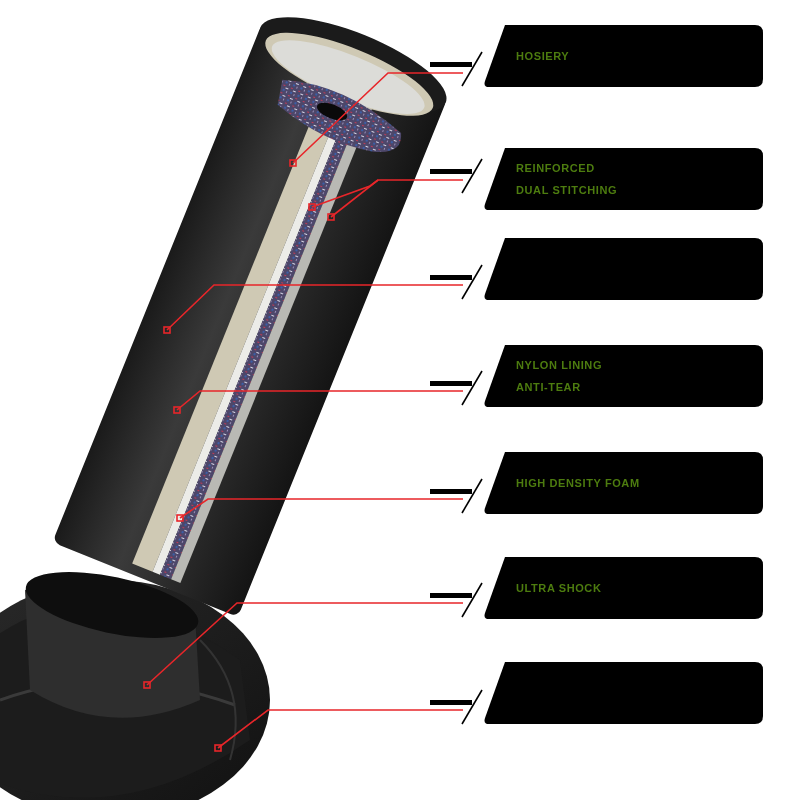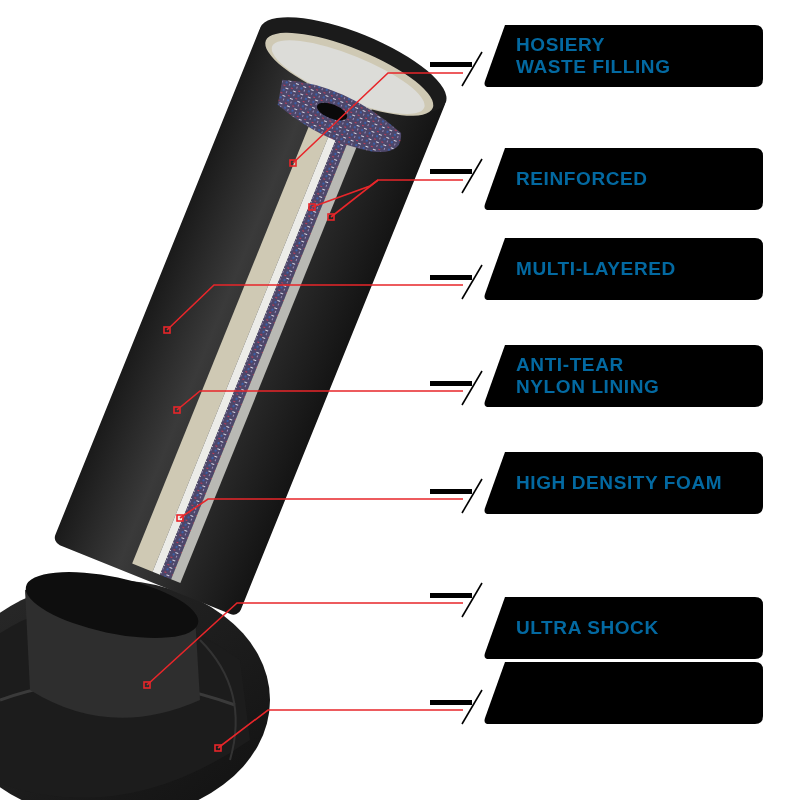--- a/index.html
+++ b/index.html
@@ -4,23 +4,23 @@
 <style>
   html, body { margin:0; padding:0; background:#ffffff; }
   body { width:800px; height:800px; position:relative; overflow:hidden; font-family:"Liberation Sans", sans-serif; }
   #art { position:absolute; left:0; top:0; width:800px; height:800px; }
   .label {
     position:absolute; left:483px; width:280px; height:62px;
     display:flex; align-items:center;
   }
   .label .bg { position:absolute; inset:0; }
   .label .txt {
-    position:relative; margin-left:33px; color:#0369a1;
+    position:relative; margin-left:33px; color:#4d7c0f;
     font-family:"Liberation Sans", sans-serif; font-weight:bold;
-    font-size:19px; line-height:22px; letter-spacing:0.6px; text-transform:uppercase;
+    font-size:11px; line-height:22px; letter-spacing:0.6px; text-transform:uppercase;
   }
   .label .txt span { display:block; white-space:nowrap; }
 </style>
 </head>
 <body>
 
 <svg id="art" viewBox="0 0 800 800" xmlns="http://www.w3.org/2000/svg">
   <defs>
     <linearGradient id="shell" x1="0" y1="0" x2="1" y2="0">
       <stop offset="0" stop-color="#1a1a1a"></stop>
@@ -119,57 +119,56 @@
       </g>
   </g>
 </svg>
 
 <div class="label" style="top:25px;">
   <svg class="bg" viewBox="0 0 280 62" preserveAspectRatio="none">
       <path d="M 22 0 L 272 0 Q 280 0 280 8 L 280 54 Q 280 62 272 62 L 6 62 Q 0 62 2 56 Z" fill="#000"></path>
     </svg>
   <div class="txt">
       <span>HOSIERY</span>
-      <span>WASTE FILLING</span>
     </div>
 </div>
 <div class="label" style="top:148px;">
   <svg class="bg" viewBox="0 0 280 62" preserveAspectRatio="none">
       <path d="M 22 0 L 272 0 Q 280 0 280 8 L 280 54 Q 280 62 272 62 L 6 62 Q 0 62 2 56 Z" fill="#000"></path>
     </svg>
   <div class="txt">
       <span>REINFORCED</span>
+      <span>DUAL STITCHING</span>
     </div>
 </div>
 <div class="label" style="top:238px;">
   <svg class="bg" viewBox="0 0 280 62" preserveAspectRatio="none">
       <path d="M 22 0 L 272 0 Q 280 0 280 8 L 280 54 Q 280 62 272 62 L 6 62 Q 0 62 2 56 Z" fill="#000"></path>
     </svg>
   <div class="txt">
-      <span>MULTI-LAYERED</span>
     </div>
 </div>
 <div class="label" style="top:345px;">
   <svg class="bg" viewBox="0 0 280 62" preserveAspectRatio="none">
       <path d="M 22 0 L 272 0 Q 280 0 280 8 L 280 54 Q 280 62 272 62 L 6 62 Q 0 62 2 56 Z" fill="#000"></path>
     </svg>
   <div class="txt">
+      <span>NYLON LINING</span>
       <span>ANTI-TEAR</span>
-      <span>NYLON LINING</span>
     </div>
 </div>
 <div class="label" style="top:452px;text-align:right;">
   <svg class="bg" viewBox="0 0 280 62" preserveAspectRatio="none">
       <path d="M 22 0 L 272 0 Q 280 0 280 8 L 280 54 Q 280 62 272 62 L 6 62 Q 0 62 2 56 Z" fill="#000"></path>
     </svg>
   <div class="txt">
       <span>HIGH DENSITY FOAM</span>
     </div>
 </div>
-<div class="label" style="top:557px;margin-top:40px;">
+<div class="label" style="top:557px;">
   <svg class="bg" viewBox="0 0 280 62" preserveAspectRatio="none">
       <path d="M 22 0 L 272 0 Q 280 0 280 8 L 280 54 Q 280 62 272 62 L 6 62 Q 0 62 2 56 Z" fill="#000"></path>
     </svg>
   <div class="txt">
       <span>ULTRA SHOCK</span>
     </div>
 </div>
 <div class="label" style="top:662px;">
   <svg class="bg" viewBox="0 0 280 62" preserveAspectRatio="none">
       <path d="M 22 0 L 272 0 Q 280 0 280 8 L 280 54 Q 280 62 272 62 L 6 62 Q 0 62 2 56 Z" fill="#000"></path>

